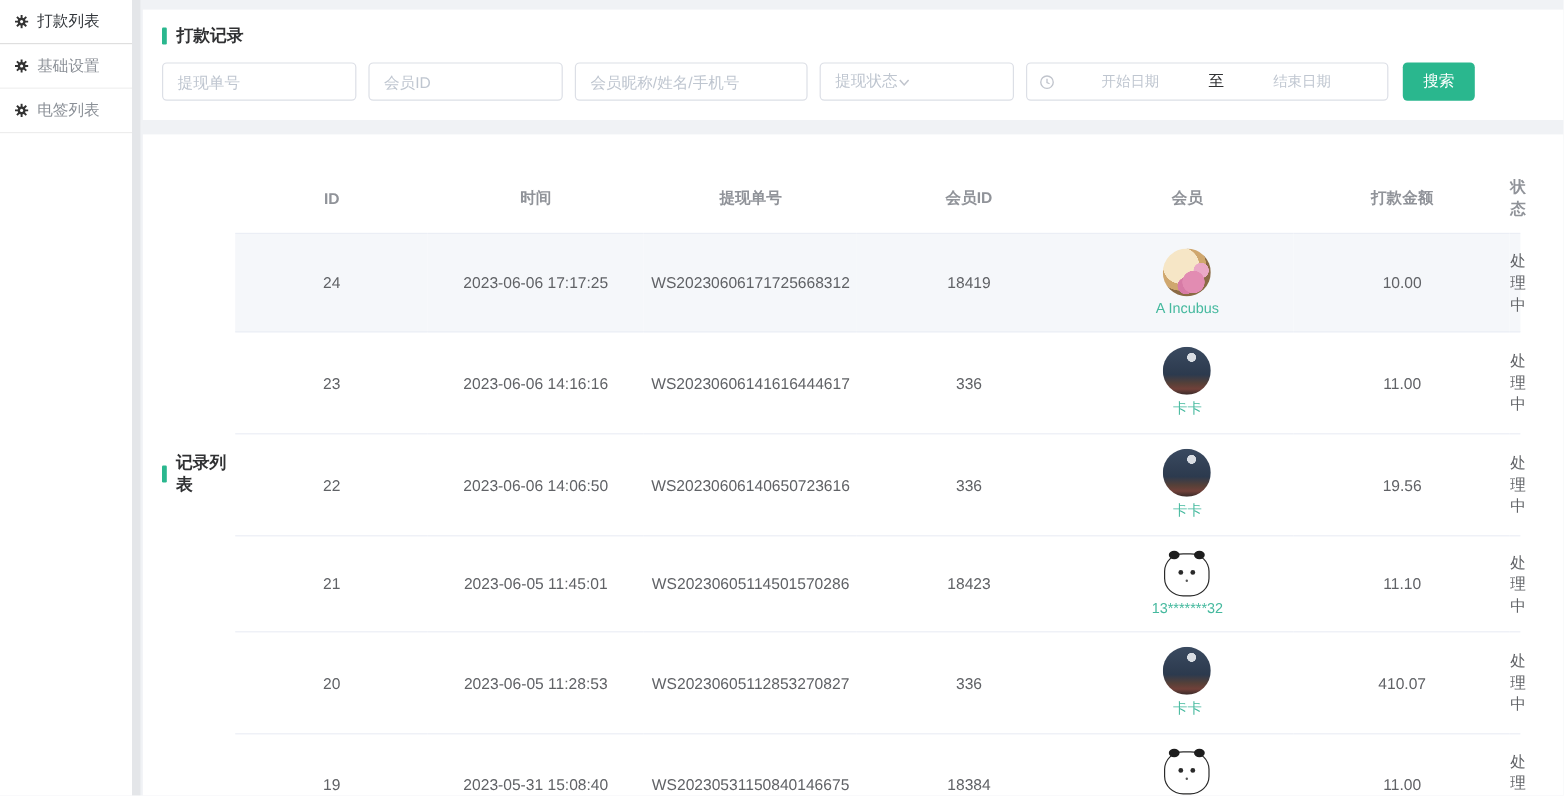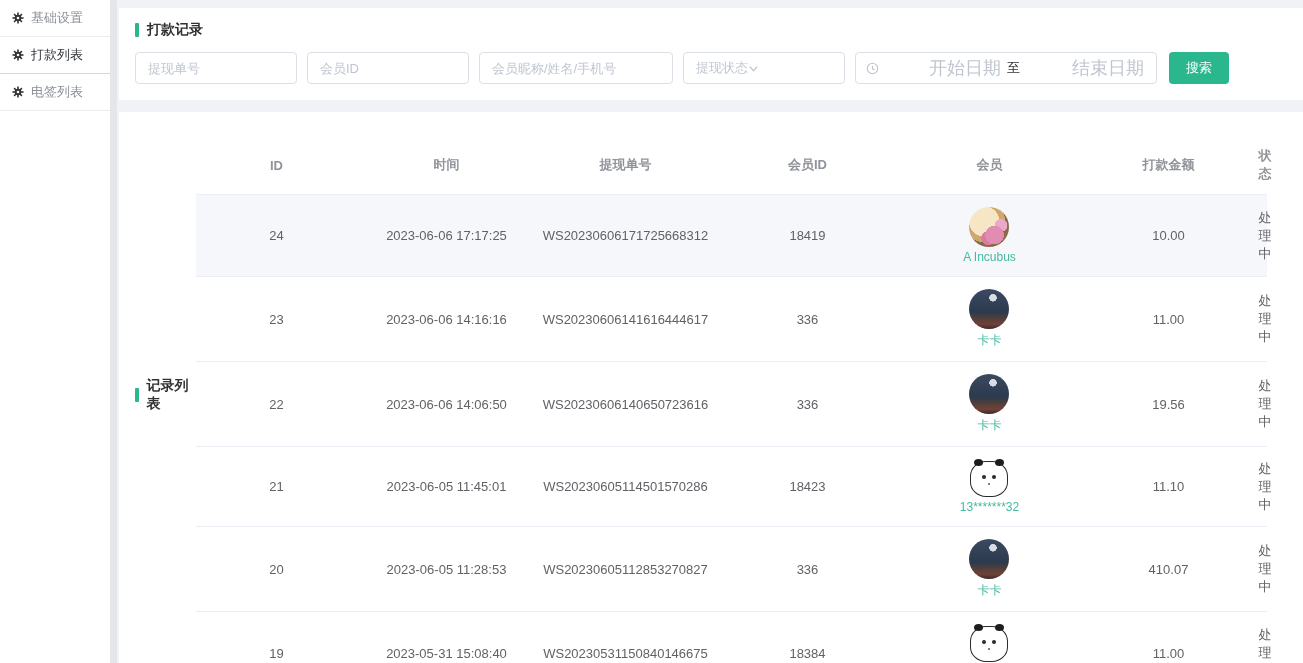--- a/index.html
+++ b/index.html
@@ -43,22 +43,22 @@
   .select {
     width:162px; height:32px; border:1px solid #dcdfe6; border-radius:4px;
     display:flex; align-items:center; justify-content:flex-start;
     padding:0 10px 0 12px; font-size:13px; color:#bfc6d0; cursor:pointer; background:#fff;
   }
   .date-range {
     width:302px; height:32px; border:1px solid #dcdfe6; border-radius:4px;
     display:flex; align-items:center; gap:2px; padding:0 10px; background:#fff;
   }
   .date-range input {
-    border:none; outline:none; flex:1; min-width:0; text-align:right;
-    font-size:18px; color:#606266; background:transparent;
+    border:none; outline:none; flex:1; min-width:0; text-align:center;
+    font-size:12px; color:#606266; background:transparent;
   }
   .date-range input::placeholder { color:#bfc6d0; }
   .range-sep { font-size:13px; color:#303133; padding:0 2px; }
   .icon-svg { flex-shrink:0; display:block; }
   .search-btn {
     height:32px; padding:0 17px; margin-left:2px; background:var(--accent); color:#fff;
     border:none; border-radius:4px; font-size:13px; cursor:pointer;
     font-family:inherit;
   }
 
@@ -102,37 +102,20 @@
 
   
   .pagination { display:flex; justify-content:flex-end; align-items:center; gap:8px; padding:12px 18px 10px; }
 </style>
 </head>
 <body>
 
 <div class="app">
 
   <aside class="sidebar">
-    <div class="side-item">
-      <svg class="gear" viewBox="0 0 24 24">
-        <g stroke="#333" stroke-width="3.2">
-          <line x1="12" y1="1" x2="12" y2="7"></line>
-            <line x1="12" y1="17" x2="12" y2="23"></line>
-          <line x1="1" y1="12" x2="7" y2="12"></line>
-            <line x1="17" y1="12" x2="23" y2="12"></line>
-          <line x1="4.2" y1="4.2" x2="8.5" y2="8.5"></line>
-            <line x1="15.5" y1="15.5" x2="19.8" y2="19.8"></line>
-          <line x1="19.8" y1="4.2" x2="15.5" y2="8.5"></line>
-            <line x1="8.5" y1="15.5" x2="4.2" y2="19.8"></line>
-        </g>
-        <circle cx="12" cy="12" r="6.5" fill="#333"></circle>
-          <circle cx="12" cy="12" r="2.6" fill="#fff"></circle>
-      </svg>
-      <span>基础设置</span>
-    </div>
     <div class="side-item active">
       <svg class="gear" viewBox="0 0 24 24">
         <g stroke="#333" stroke-width="3.2">
           <line x1="12" y1="1" x2="12" y2="7"></line>
             <line x1="12" y1="17" x2="12" y2="23"></line>
           <line x1="1" y1="12" x2="7" y2="12"></line>
             <line x1="17" y1="12" x2="23" y2="12"></line>
           <line x1="4.2" y1="4.2" x2="8.5" y2="8.5"></line>
             <line x1="15.5" y1="15.5" x2="19.8" y2="19.8"></line>
           <line x1="19.8" y1="4.2" x2="15.5" y2="8.5"></line>
@@ -151,20 +134,37 @@
           <line x1="1" y1="12" x2="7" y2="12"></line>
             <line x1="17" y1="12" x2="23" y2="12"></line>
           <line x1="4.2" y1="4.2" x2="8.5" y2="8.5"></line>
             <line x1="15.5" y1="15.5" x2="19.8" y2="19.8"></line>
           <line x1="19.8" y1="4.2" x2="15.5" y2="8.5"></line>
             <line x1="8.5" y1="15.5" x2="4.2" y2="19.8"></line>
         </g>
         <circle cx="12" cy="12" r="6.5" fill="#333"></circle>
           <circle cx="12" cy="12" r="2.6" fill="#fff"></circle>
       </svg>
+      <span>基础设置</span>
+    </div>
+    <div class="side-item">
+      <svg class="gear" viewBox="0 0 24 24">
+        <g stroke="#333" stroke-width="3.2">
+          <line x1="12" y1="1" x2="12" y2="7"></line>
+            <line x1="12" y1="17" x2="12" y2="23"></line>
+          <line x1="1" y1="12" x2="7" y2="12"></line>
+            <line x1="17" y1="12" x2="23" y2="12"></line>
+          <line x1="4.2" y1="4.2" x2="8.5" y2="8.5"></line>
+            <line x1="15.5" y1="15.5" x2="19.8" y2="19.8"></line>
+          <line x1="19.8" y1="4.2" x2="15.5" y2="8.5"></line>
+            <line x1="8.5" y1="15.5" x2="4.2" y2="19.8"></line>
+        </g>
+        <circle cx="12" cy="12" r="6.5" fill="#333"></circle>
+          <circle cx="12" cy="12" r="2.6" fill="#fff"></circle>
+      </svg>
       <span>电签列表</span>
     </div>
   </aside>
 
   <div class="strip"></div>
 
   <main class="main">
 
     <section class="card filter-card">
       <div class="card-title">

